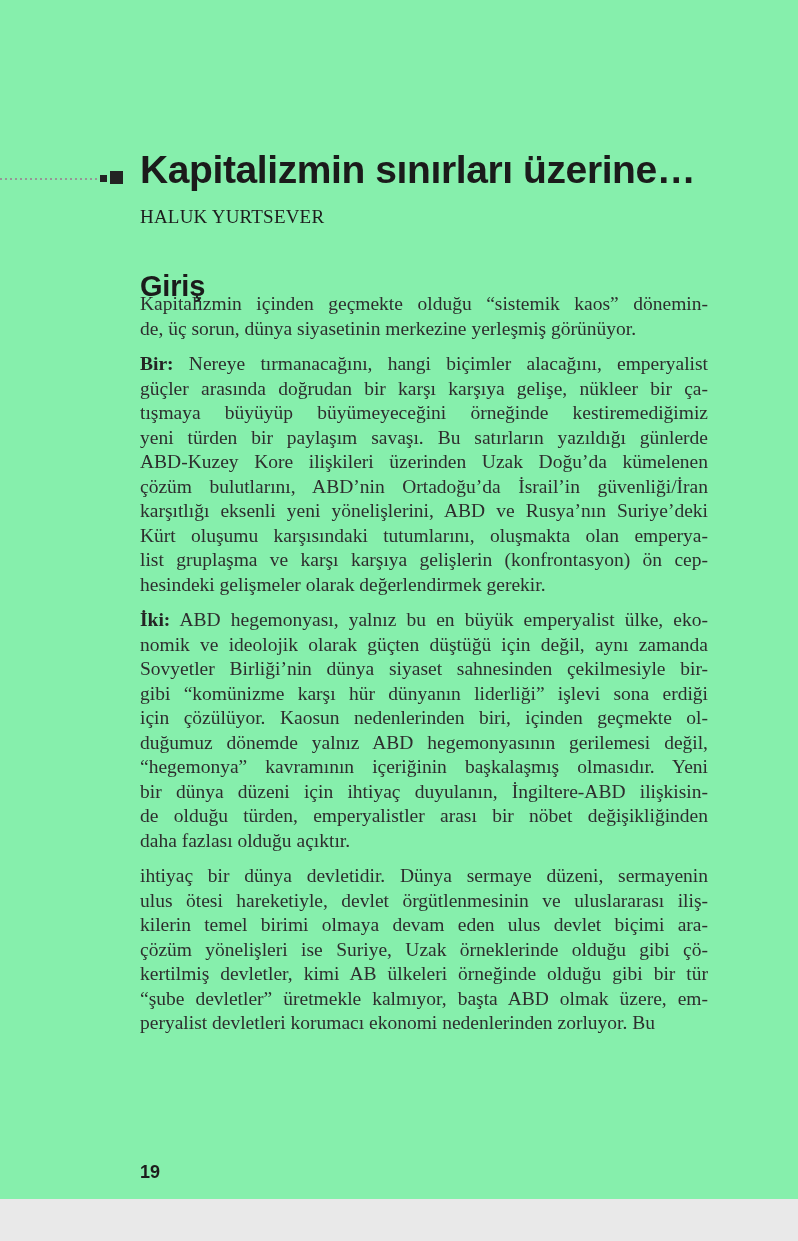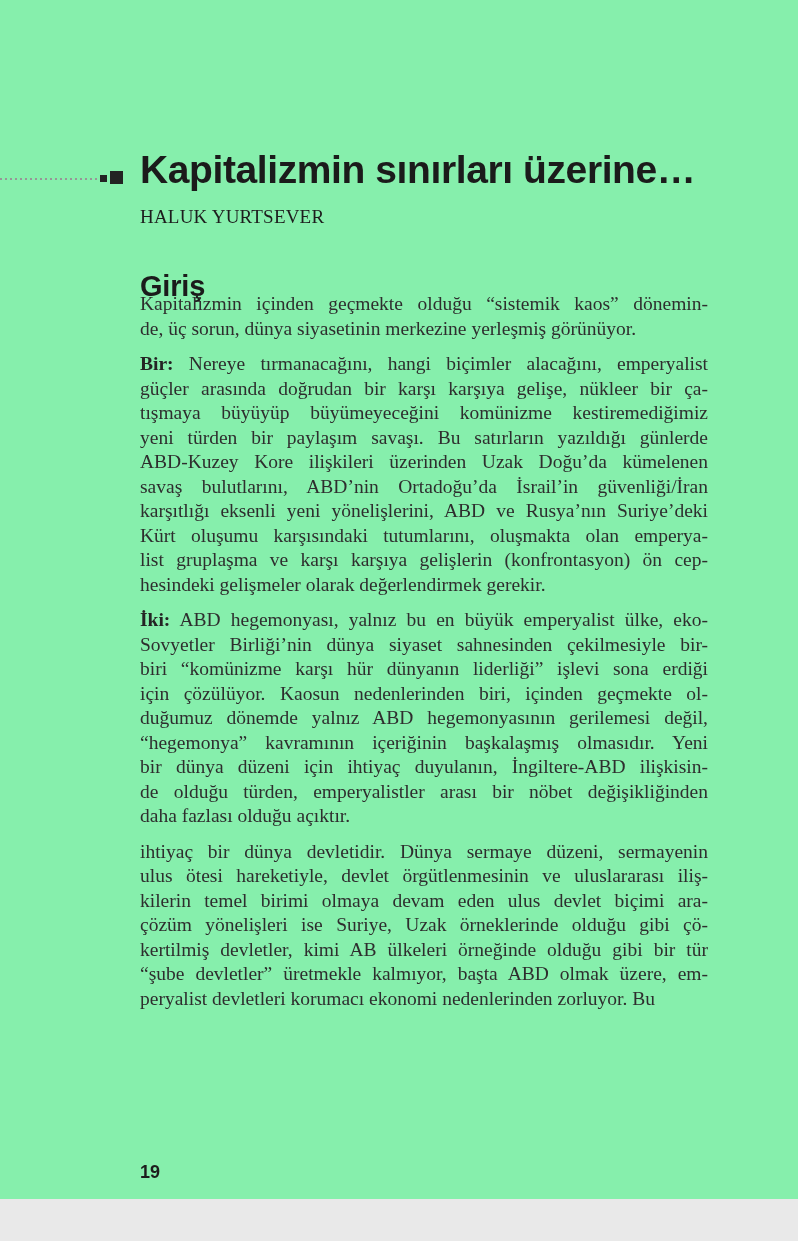--- a/index.html
+++ b/index.html
@@ -93,33 +93,34 @@
   <h2 class="col heading">Giriş</h2>
 
   <div class="col body-col">
       <div class="para">
         <div class="line">Kapitalizmin içinden geçmekte olduğu “sistemik kaos” dönemin-</div>
         <div class="line last">de, üç sorun, dünya siyasetinin merkezine yerleşmiş görünüyor.</div>
       </div>
       <div class="para">
         <div class="line"><span class="lead">Bir:</span> Nereye tırmanacağını, hangi biçimler alacağını, emperyalist</div>
         <div class="line">güçler arasında doğrudan bir karşı karşıya gelişe, nükleer bir ça-</div>
-        <div class="line">tışmaya büyüyüp büyümeyeceğini komünizme kestiremediğimiz</div>
+        <div class="line">tışmaya büyüyüp büyümeyeceğini örneğinde kestiremediğimiz</div>
         <div class="line">yeni türden bir paylaşım savaşı. Bu satırların yazıldığı günlerde</div>
         <div class="line">ABD-Kuzey Kore ilişkileri üzerinden Uzak Doğu’da kümelenen</div>
-        <div class="line">savaş bulutlarını, ABD’nin Ortadoğu’da İsrail’in güvenliği/İran</div>
+        <div class="line">çözüm bulutlarını, ABD’nin Ortadoğu’da İsrail’in güvenliği/İran</div>
         <div class="line">karşıtlığı eksenli yeni yönelişlerini, ABD ve Rusya’nın Suriye’deki</div>
         <div class="line">Kürt oluşumu karşısındaki tutumlarını, oluşmakta olan emperya-</div>
         <div class="line">list gruplaşma ve karşı karşıya gelişlerin (konfrontasyon) ön cep-</div>
         <div class="line last">hesindeki gelişmeler olarak değerlendirmek gerekir.</div>
       </div>
       <div class="para">
         <div class="line"><span class="lead">İki:</span> ABD hegemonyası, yalnız bu en büyük emperyalist ülke, eko-</div>
+        <div class="line">nomik ve ideolojik olarak güçten düştüğü için değil, aynı zamanda</div>
         <div class="line">Sovyetler Birliği’nin dünya siyaset sahnesinden çekilmesiyle bir-</div>
-        <div class="line">biri “komünizme karşı hür dünyanın liderliği” işlevi sona erdiği</div>
+        <div class="line">gibi “komünizme karşı hür dünyanın liderliği” işlevi sona erdiği</div>
         <div class="line">için çözülüyor. Kaosun nedenlerinden biri, içinden geçmekte ol-</div>
         <div class="line">duğumuz dönemde yalnız ABD hegemonyasının gerilemesi değil,</div>
         <div class="line">“hegemonya” kavramının içeriğinin başkalaşmış olmasıdır. Yeni</div>
         <div class="line">bir dünya düzeni için ihtiyaç duyulanın, İngiltere-ABD ilişkisin-</div>
         <div class="line">de olduğu türden, emperyalistler arası bir nöbet değişikliğinden</div>
         <div class="line last">daha fazlası olduğu açıktır.</div>
       </div>
       <div class="para">
         <div class="line">ihtiyaç bir dünya devletidir. Dünya sermaye düzeni, sermayenin</div>
         <div class="line">ulus ötesi hareketiyle, devlet örgütlenmesinin ve uluslararası iliş-</div>

